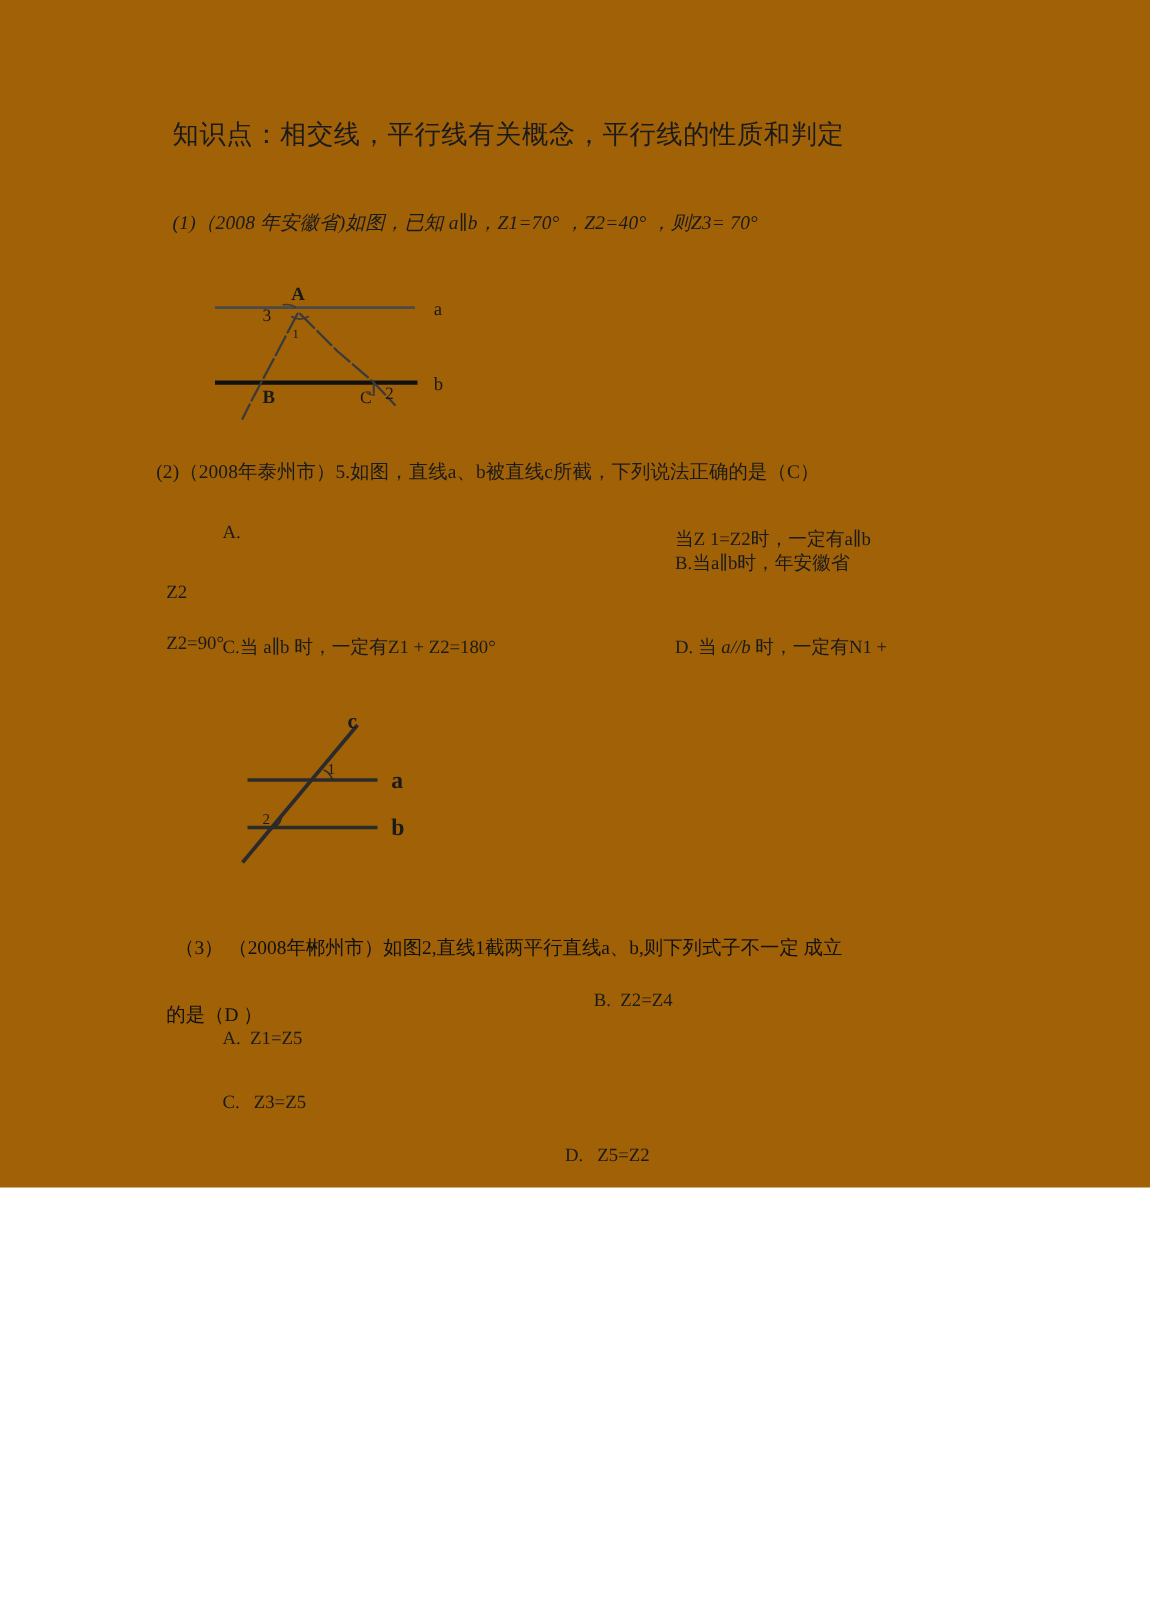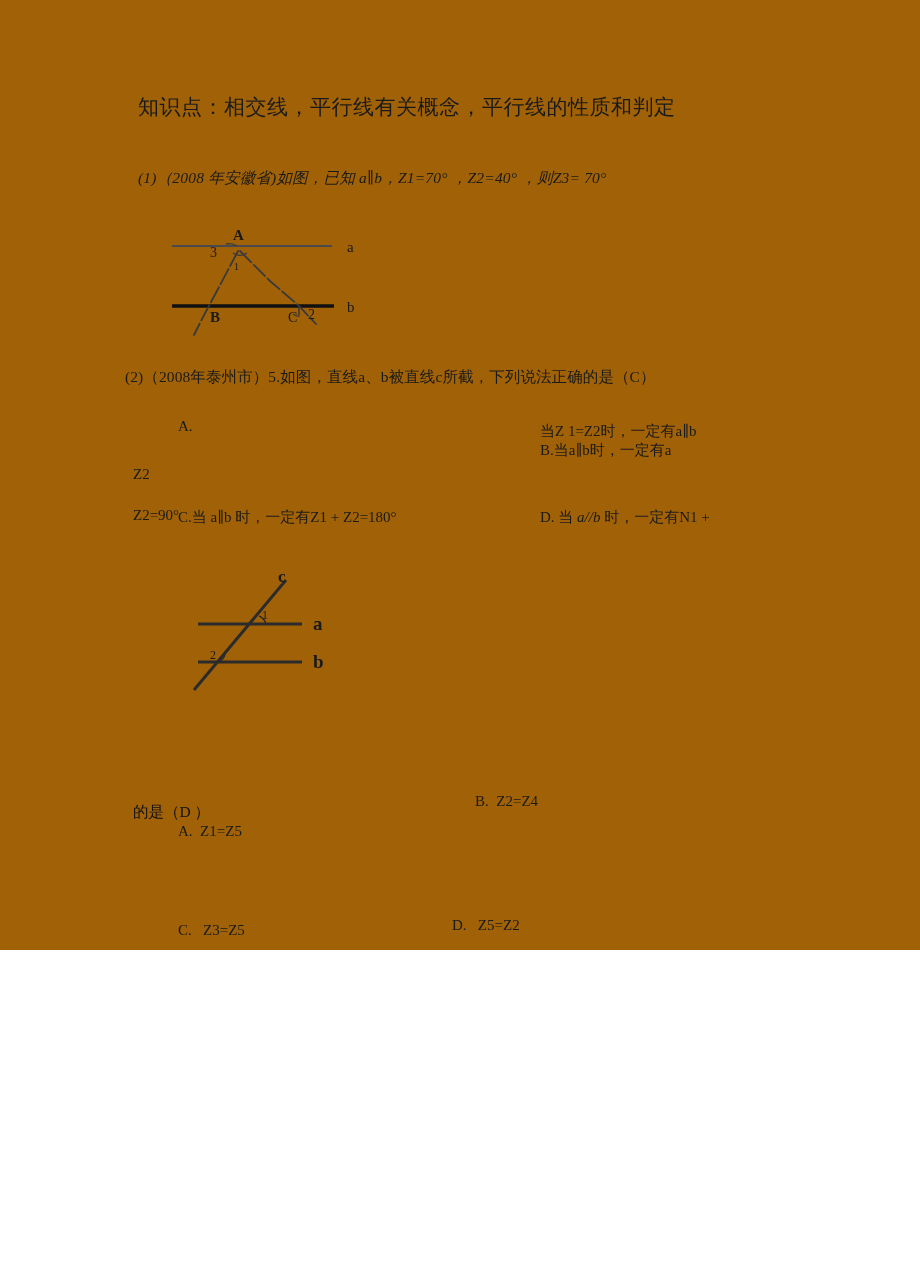--- a/index.html
+++ b/index.html
@@ -52,21 +52,21 @@
   .q2-optB-wrap { left: 133px; top: 466px; }
   .q2-optC      { left: 178px; top: 508px; }
   .q2-optD      { left: 540px; top: 508px; }
   .q2-optD-wrap { left: 133px; top: 507px; }
 
   .q3a { position: absolute; left: 140px; top: 748px; font-size: 15.5px; white-space: nowrap; }
   .q3b { position: absolute; left: 133px; top: 772px; font-size: 15.5px; white-space: nowrap; margin-top: 30px; }
 
   .q3-optA { left: 178px; top: 823px; }
   .q3-optB { left: 475px; top: 793px; }
-  .q3-optC { left: 178px; top: 874px; margin-top: 48px; }
+  .q3-optC { left: 178px; top: 874px; }
   .q3-optD { left: 452px; top: 917px; }
 
   .ital { font-style: italic; text-align: right; }
 
   
   .figure { position: absolute; }
   #figure-1 { left: 160px; top: 215px; width: 230px; height: 125px; }
   #figure-2 { left: 180px; top: 568px; width: 165px; height: 130px; }
 
   svg { display: block; overflow: visible; }
@@ -110,21 +110,21 @@
       <text class="lbl" x="148" y="104" font-size="14">2</text>
       <text class="lbl" x="187" y="37" font-size="15">a</text>
       <text class="lbl" x="187" y="97" font-size="15">b</text>
     </svg>
   </div>
 
   <div class="q-line q2">(2)（2008年泰州市）5.如图，直线a、b被直线c所截，下列说法正确的是（C）</div>
 
   <div class="opt q2-optA">A.</div>
   <div class="opt q2-optA-text">当Z 1=Z2时，一定有a∥b</div>
-  <div class="opt q2-optB">B.当a∥b时，一定有a</div>
+  <div class="opt q2-optB">B.当a∥b时，年安徽省</div>
   <div class="opt q2-optB-wrap">Z2</div>
   <div class="opt q2-optC">C.当 a∥b 时，一定有Z1 + Z2=180°</div>
   <div class="opt q2-optD"><span>D. 当 </span><span class="ital">a//b</span><span> 时，一定有N1 +</span></div>
   <div class="opt q2-optD-wrap">Z2=90°</div>
 
   <div class="figure" id="figure-2">
     <svg width="165" height="130" viewBox="0 0 165 130" xmlns="http://www.w3.org/2000/svg">
 
       <line x1="14" y1="122" x2="106" y2="12" stroke="#2b2b2b" stroke-width="3"></line>
 
@@ -136,20 +136,21 @@
       <path d="M38 94 A 10 10 0 0 0 45 86" stroke="#2b2b2b" stroke-width="1.4" fill="none"></path>
 
       <text class="lbl" x="98" y="14" font-size="17" font-weight="600">c</text>
       <text class="lbl" x="82" y="51" font-size="12">1</text>
       <text class="lbl" x="30" y="91" font-size="12">2</text>
       <text class="lbl" x="133" y="62" font-size="19" font-weight="600">a</text>
       <text class="lbl" x="133" y="100" font-size="19" font-weight="600">b</text>
     </svg>
   </div>
 
+  <div class="q3a">（3） （2008年郴州市）如图2,直线1截两平行直线a、b,则下列式子不一定 成立</div>
   <div class="q3b">的是（D ）</div>
 
   <div class="opt q3-optA"><span>A.</span>&nbsp;&nbsp;<span>Z1=Z5</span></div>
   <div class="opt q3-optB"><span>B.</span>&nbsp;&nbsp;<span>Z2=Z4</span></div>
   <div class="opt q3-optC"><span>C.</span>&nbsp;&nbsp;&nbsp;<span>Z3=Z5</span></div>
   <div class="opt q3-optD"><span>D.</span>&nbsp;&nbsp;&nbsp;<span>Z5=Z2</span></div>
 
 </div>
 
 </body></html>

